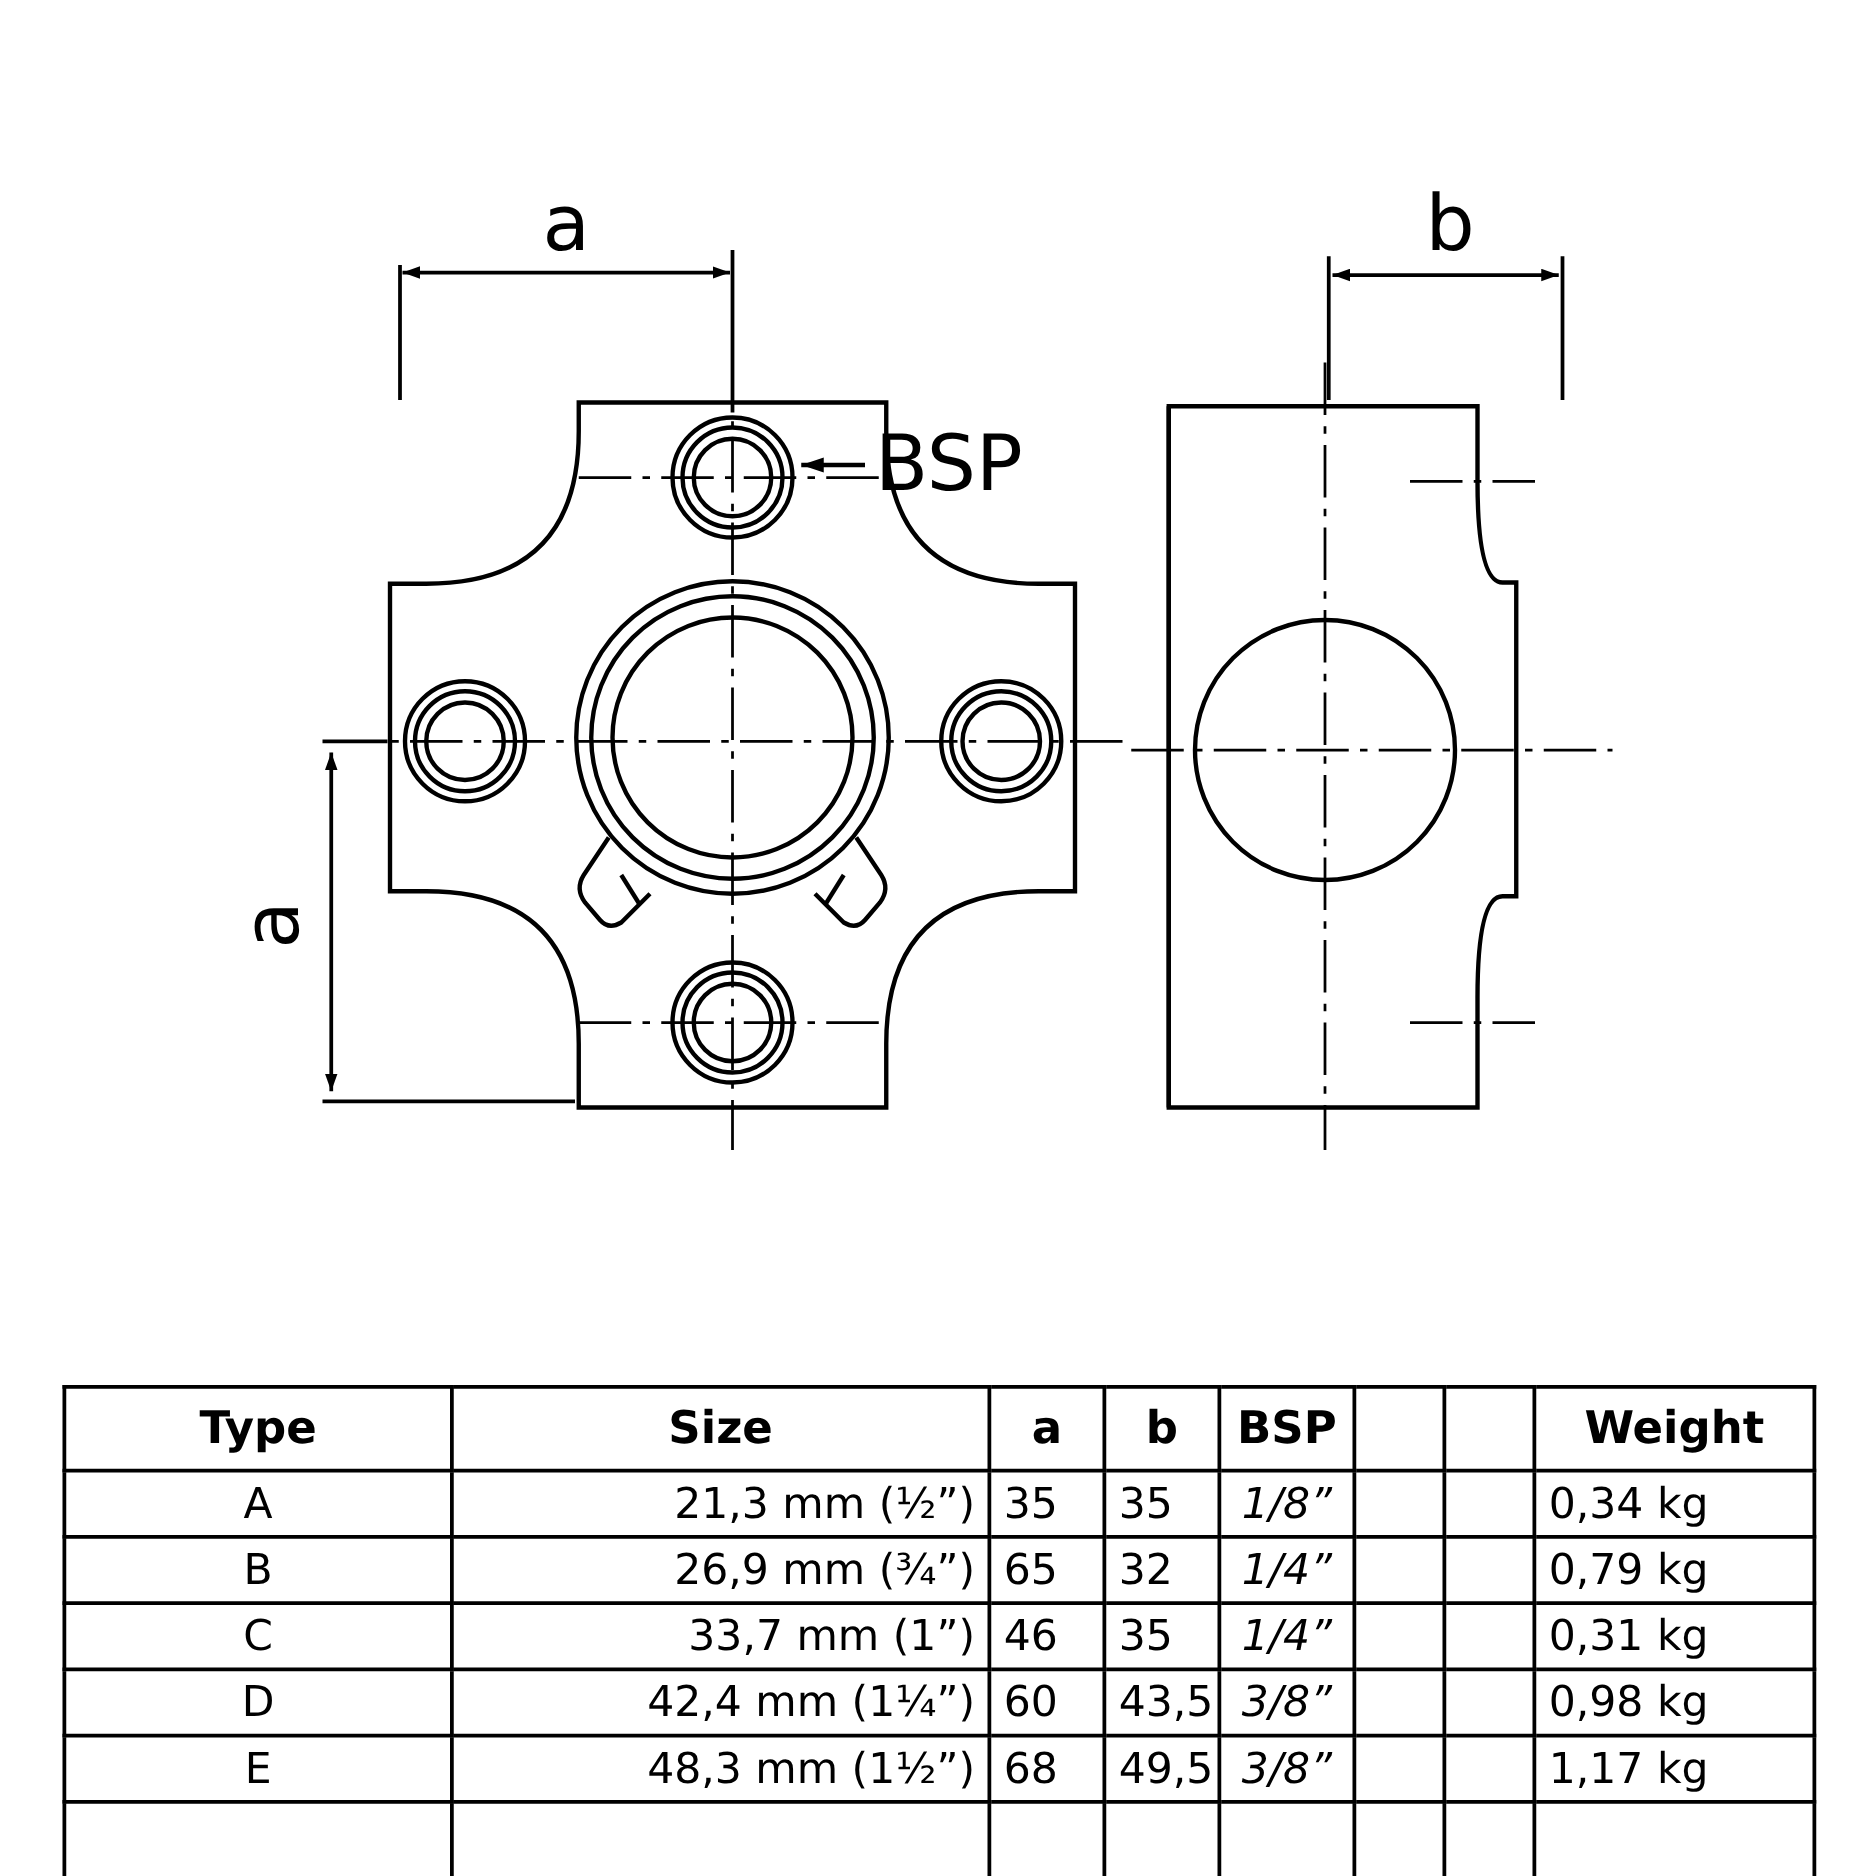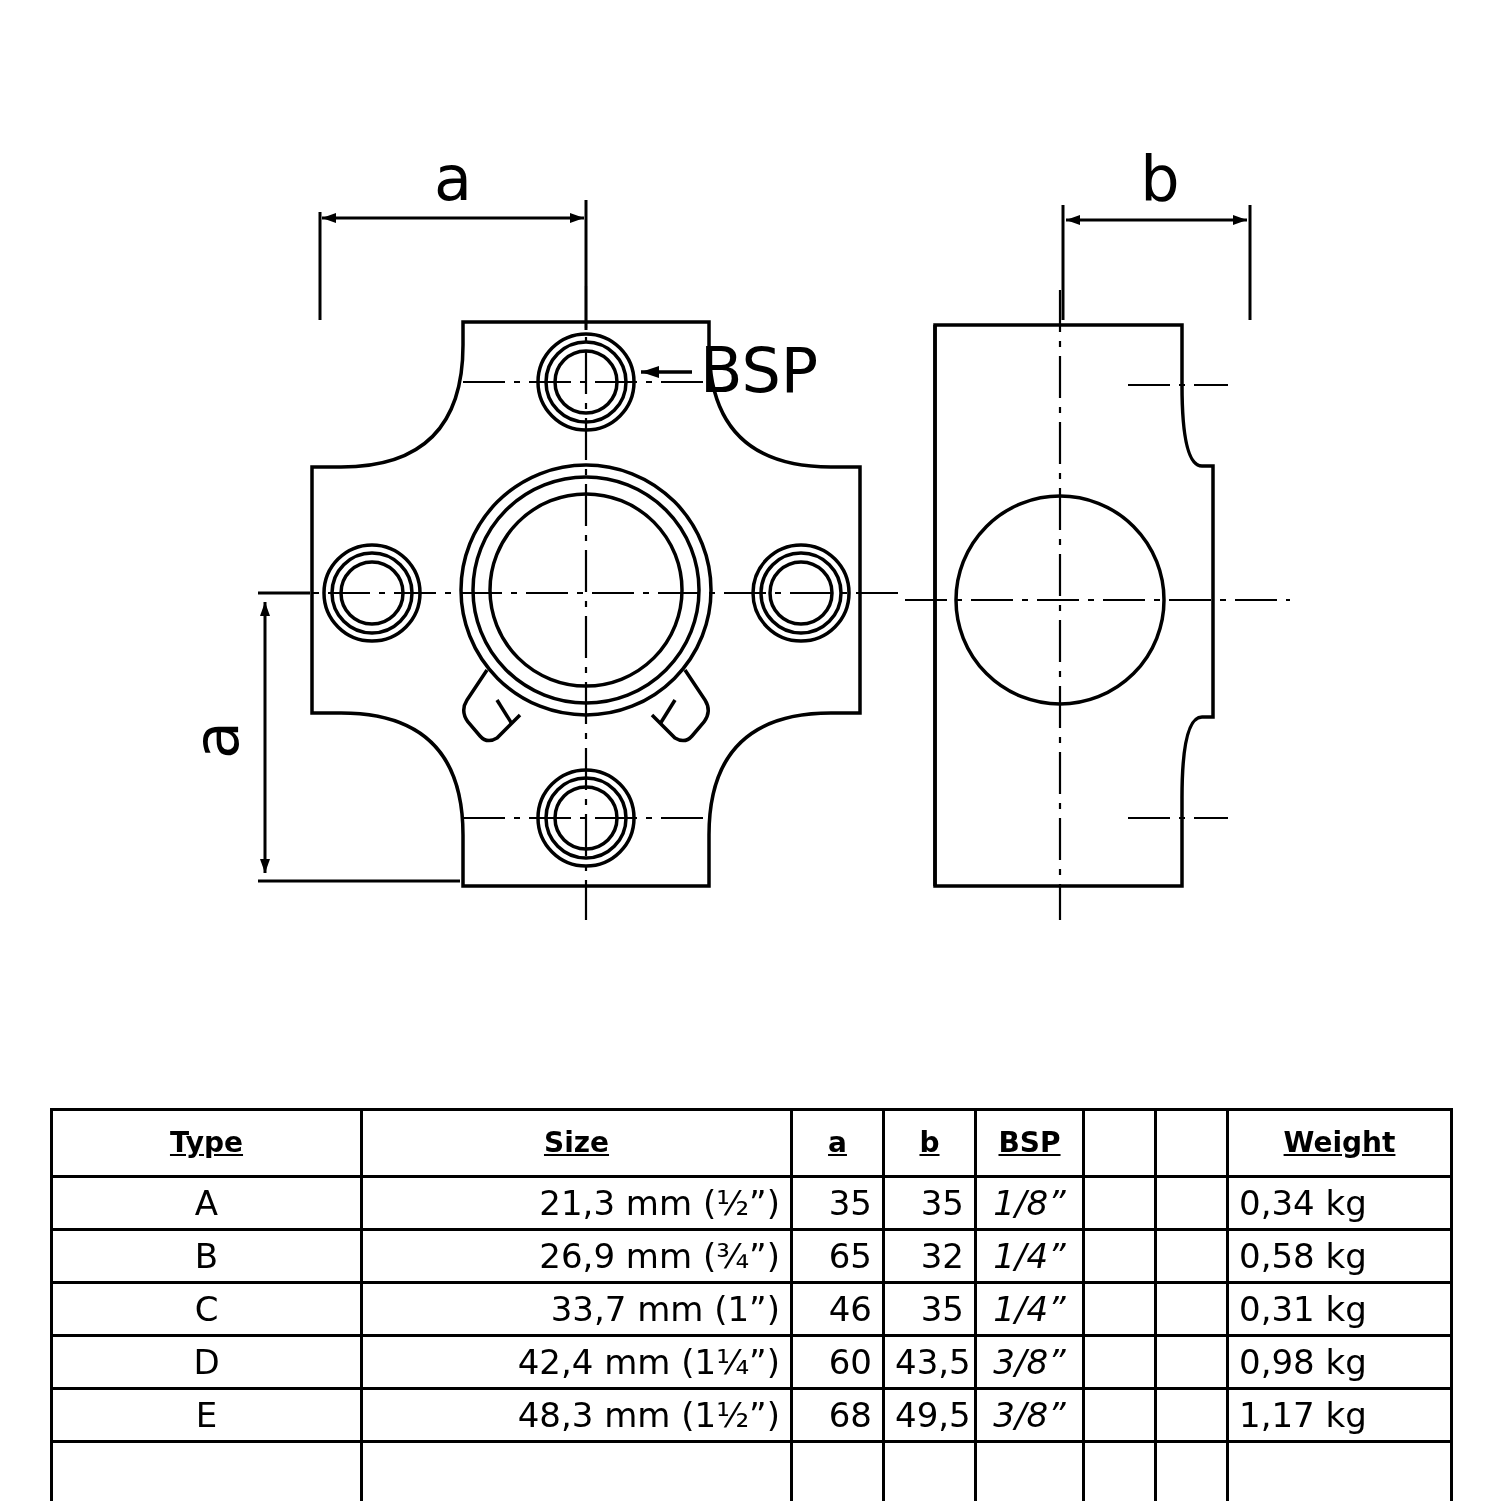--- a/index.html
+++ b/index.html
@@ -46,38 +46,37 @@
   table.spec th, table.spec td {
     border: 3px solid #000000;
     font-size: 34px;
     font-weight: 400;
     padding: 2px 10px;
     height: 46px;
     line-height: 1.08;
   }
   table.spec thead th {
     font-weight: 700;
-    font-size: 28px;
+    font-size: 36px;
     height: 60px;
     text-align: center;
-    text-decoration: underline;
   }
   
   col.c-type    { width: 310px; }
   col.c-size    { width: 430px; }
   col.c-a       { width: 92px; }
   col.c-b       { width: 92px; }
   col.c-bsp     { width: 108px; }
   col.c-x1      { width: 72px; }
   col.c-x2      { width: 72px; }
   col.c-weight  { width: 224px; }
 
   td.type   { text-align: center; }
   td.size   { text-align: right; }
-  td.num    { text-align: right; padding-right: 12px; }
+  td.num    { text-align: left; padding-right: 12px; }
   td.bsp    { text-align: center; font-style: italic; }
   td.blank  { }
   td.weight { text-align: left; padding-right: 16px; }
   tr.filler td { height: 74px; }
 </style>
 </head>
 <body>
 
 <div id="drawing-area">
   <svg width="1501" height="1090" viewBox="0 0 1501 1090" xmlns="http://www.w3.org/2000/svg">
@@ -244,21 +243,21 @@
         <td class="weight">0,34 kg</td>
       </tr>
       <tr>
         <td class="type">B</td>
         <td class="size">26,9 mm (¾”)</td>
         <td class="num">65</td>
         <td class="num">32</td>
         <td class="bsp">1/4”</td>
         <td class="blank"></td>
         <td class="blank"></td>
-        <td class="weight">0,58 kg</td>
+        <td class="weight">0,79 kg</td>
       </tr>
       <tr>
         <td class="type">C</td>
         <td class="size">33,7 mm (1”)</td>
         <td class="num">46</td>
         <td class="num">35</td>
         <td class="bsp">1/4”</td>
         <td class="blank"></td>
         <td class="blank"></td>
         <td class="weight">0,31 kg</td>

